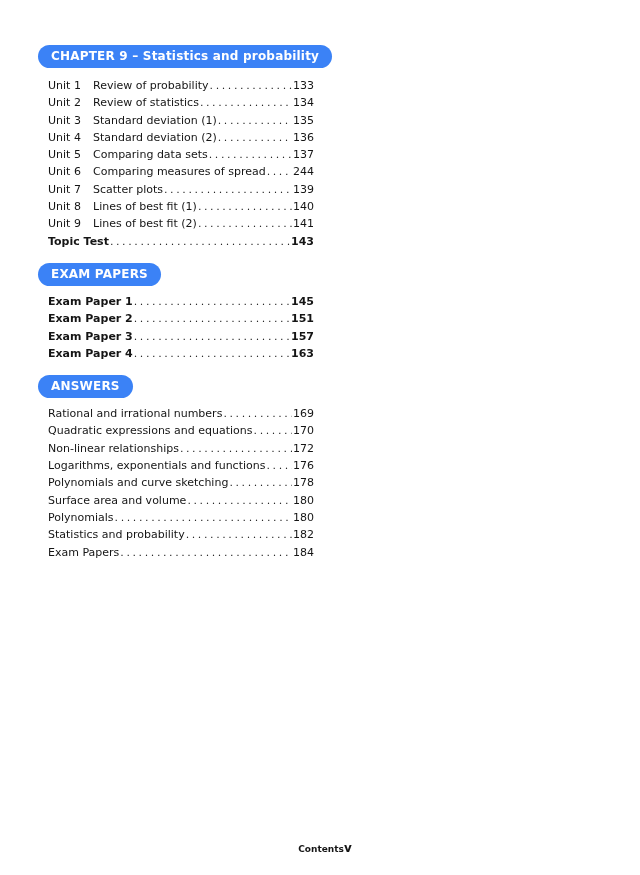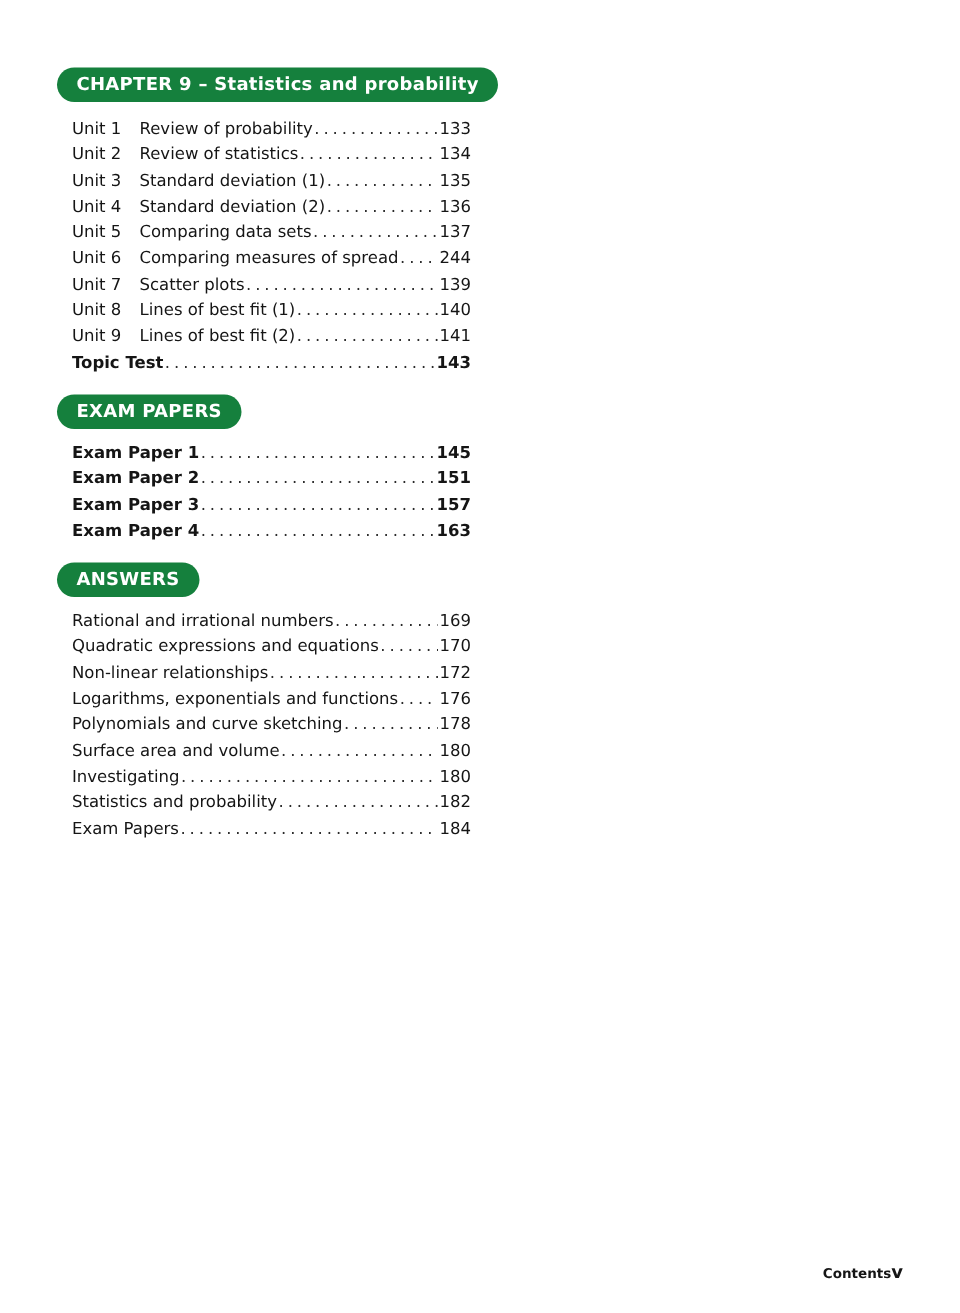--- a/index.html
+++ b/index.html
@@ -11,21 +11,21 @@
     position: relative;
     overflow: hidden;
   }
   .toc {
     position: absolute;
     left: 38px; top: 45px;
     width: 276px;
   }
   .badge {
     display: inline-block;
-    background: #15803d;
+    background: #3b82f6;
     color: #ffffff;
     font-weight: bold;
     font-size: 12px;
     line-height: 15px;
     padding: 4px 13px;
     border-radius: 12px;
     letter-spacing: 0.2px;
     white-space: nowrap;
   }
   .entries { margin: 9px 0 0 10px; }
@@ -52,21 +52,21 @@
     color: #2a2a2a;
   }
   .page-num { flex: none; white-space: nowrap; min-width: 20px; text-align: left; }
   .row.bold .title, .row.bold .page-num { font-weight: bold; }
   .section { margin-top: 13px; }
   .section .entries { margin-top: 7px; }
   .footer {
     position: absolute;
     left: 48px; right: 38px; bottom: 20px;
     display: flex;
-    justify-content: flex-end;
+    justify-content: center;
     align-items: baseline;
   }
   .footer-left { font-size: 9px; font-weight: bold; }
   .footer-page { font-size: 12px; font-weight: bold; }
 </style>
 </head>
 <body>
 
 <div class="toc">
 
@@ -186,21 +186,21 @@
           <span class="title">Polynomials and curve sketching</span>
           <span class="dots"></span>
           <span class="page-num">178</span>
         </div>
         <div class="row">
           <span class="title">Surface area and volume</span>
           <span class="dots"></span>
           <span class="page-num">180</span>
         </div>
         <div class="row">
-          <span class="title">Investigating</span>
+          <span class="title">Polynomials</span>
           <span class="dots"></span>
           <span class="page-num">180</span>
         </div>
         <div class="row">
           <span class="title">Statistics and probability</span>
           <span class="dots"></span>
           <span class="page-num">182</span>
         </div>
         <div class="row">
           <span class="title">Exam Papers</span>

